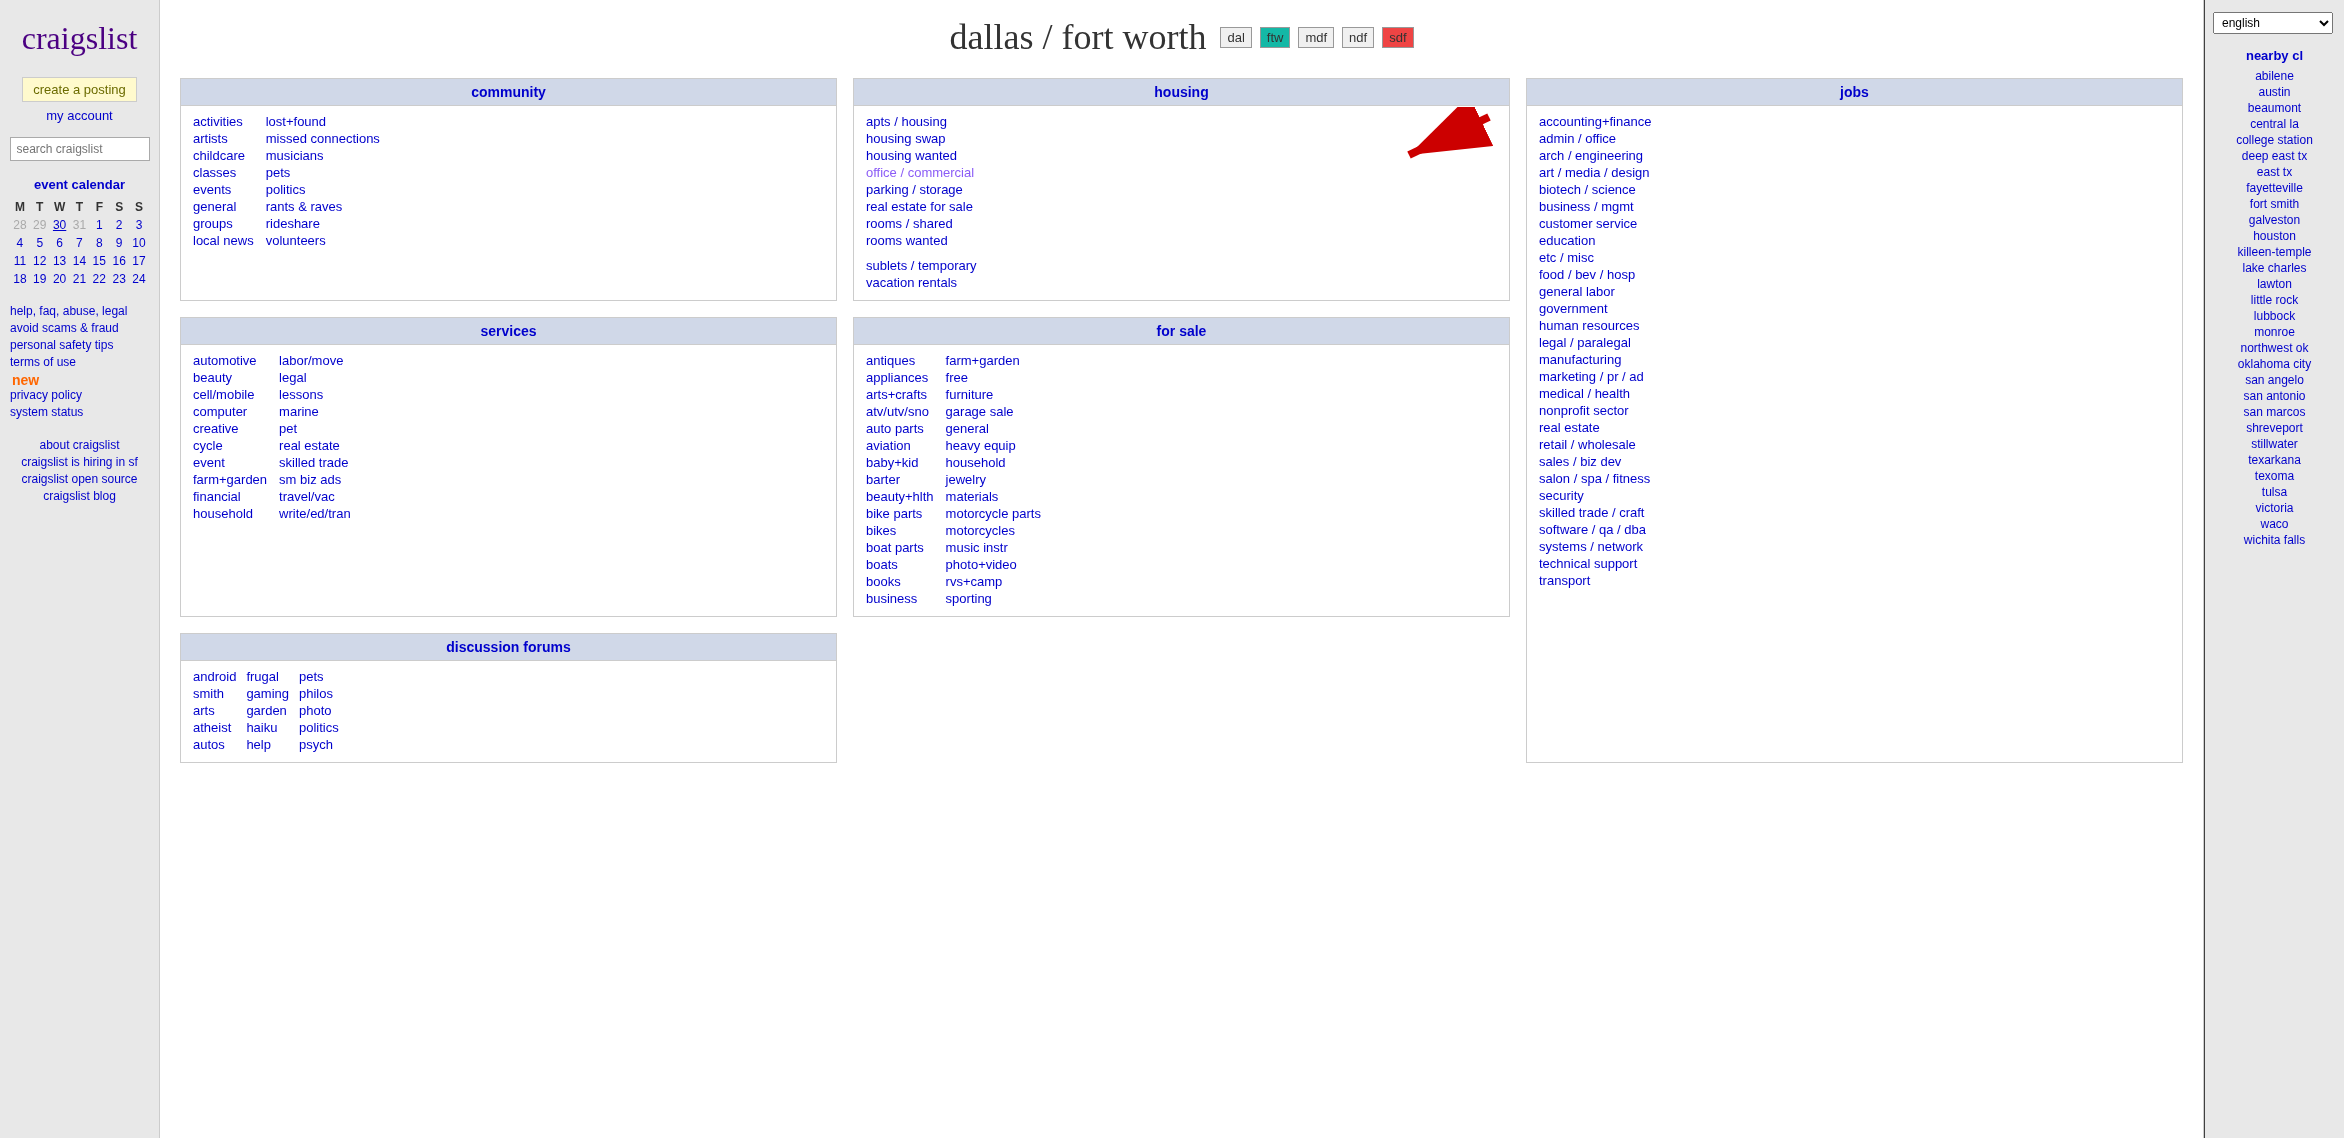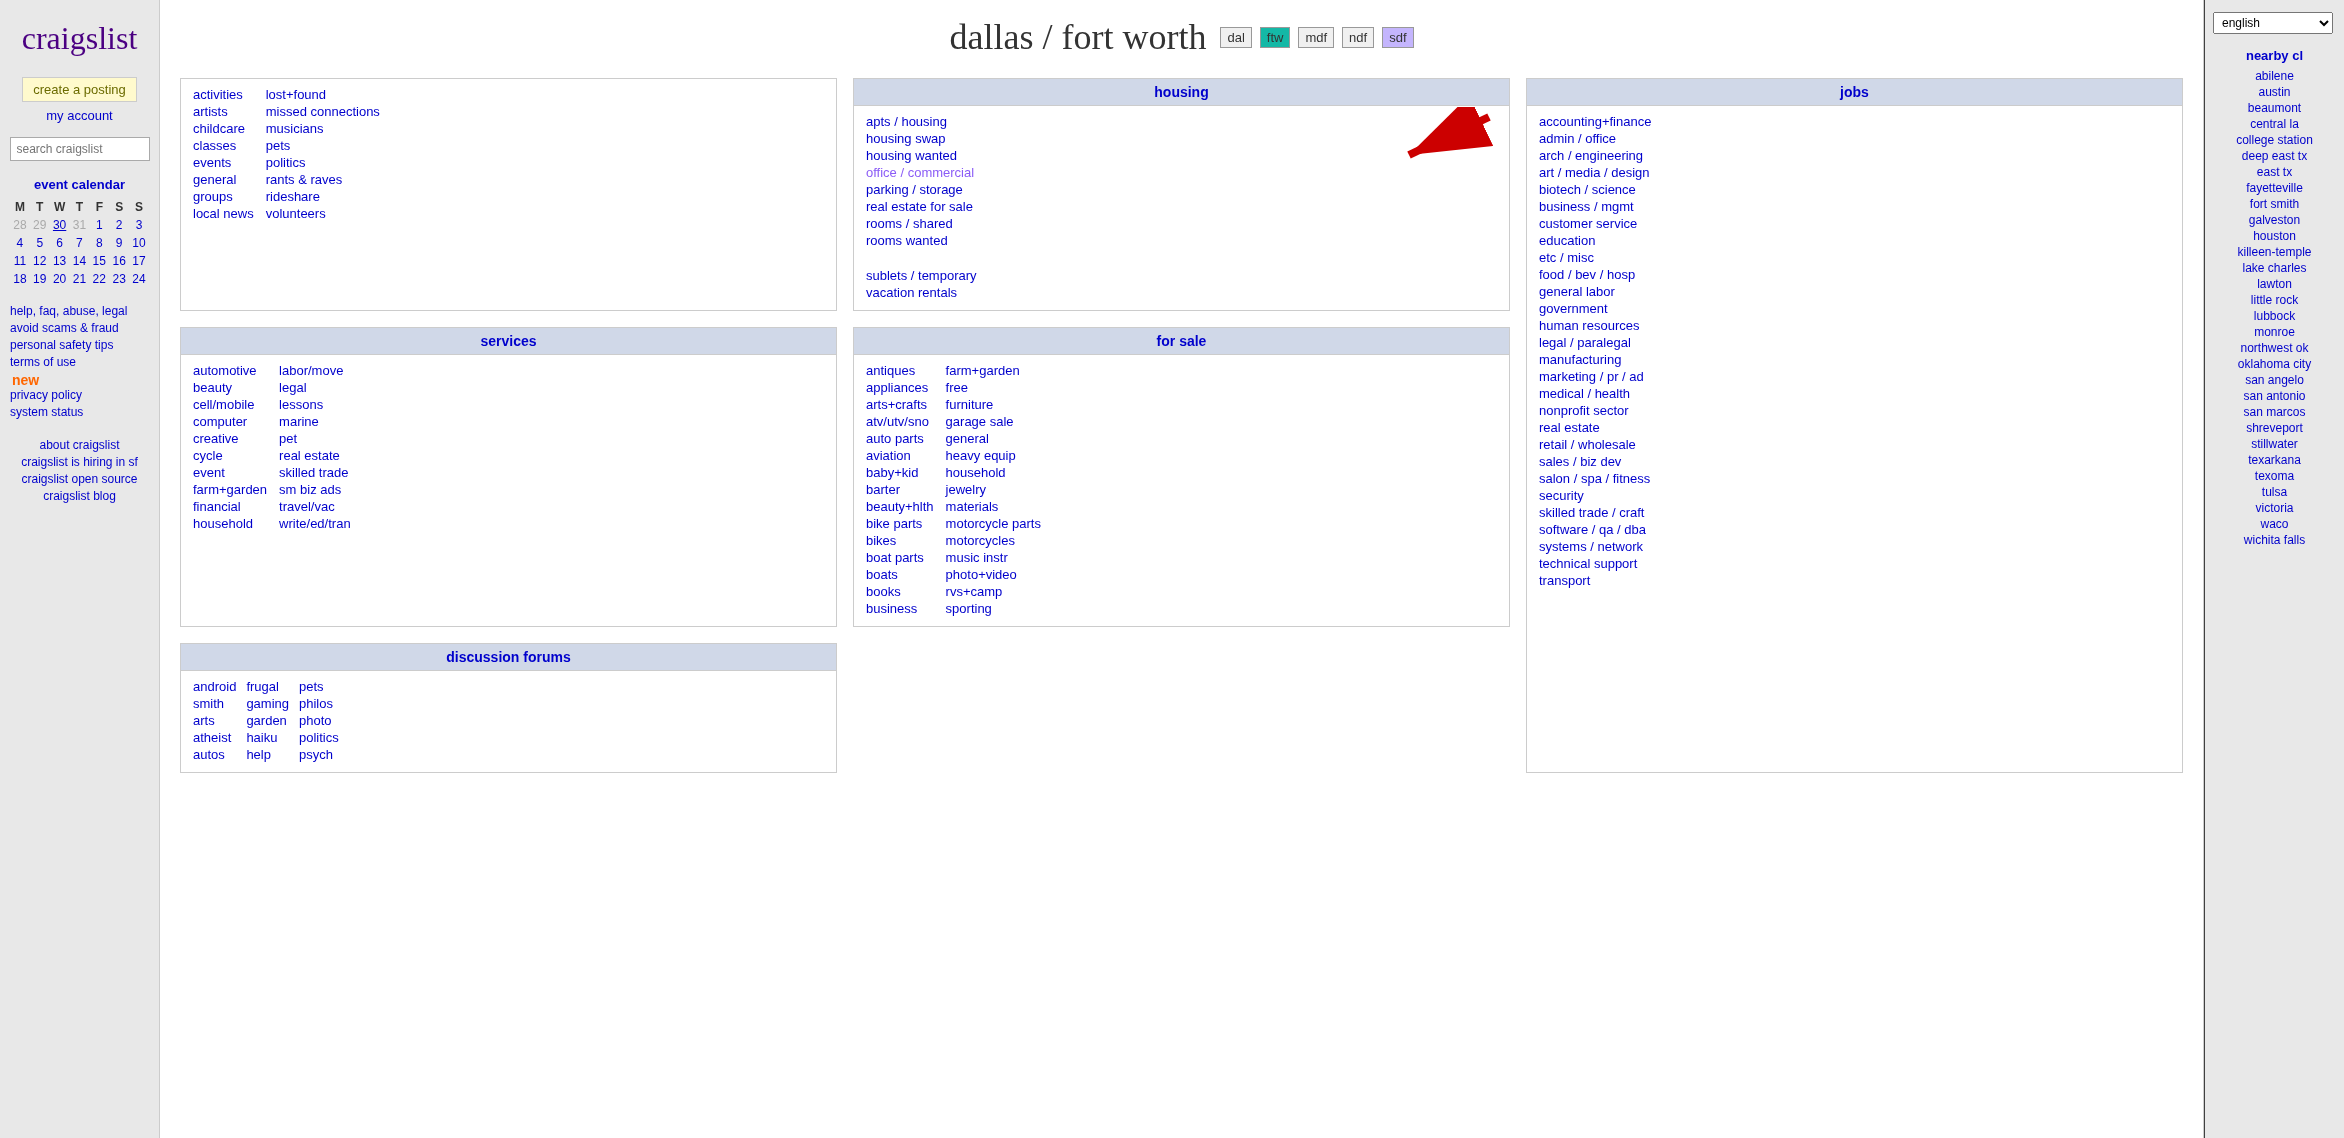--- a/index.html
+++ b/index.html
@@ -264,27 +264,28 @@
   </div>
 
   <div class="main-content">
     <div class="city-header">
       <span class="city-name">dallas / fort worth</span>
       <div class="city-links" id="city-links">
           <a style="color: rgb(51, 51, 51); font-size: 13px; border: 1px solid rgb(153, 153, 153); padding: 2px 6px; background: rgb(240, 240, 240);">dal</a>
           <a style="color: rgb(51, 51, 51); font-size: 13px; border: 1px solid rgb(153, 153, 153); padding: 2px 6px; background: #14b8a6;">ftw</a>
           <a style="color: rgb(51, 51, 51); font-size: 13px; border: 1px solid rgb(153, 153, 153); padding: 2px 6px; background: rgb(240, 240, 240);">mdf</a>
           <a style="color: rgb(51, 51, 51); font-size: 13px; border: 1px solid rgb(153, 153, 153); padding: 2px 6px; background: rgb(240, 240, 240);">ndf</a>
-          <a style="color: rgb(51, 51, 51); font-size: 13px; border: 1px solid rgb(153, 153, 153); padding: 2px 6px; background: #c4b5fd;">sdf</a>
+          <a style="color: rgb(51, 51, 51); font-size: 13px; border: 1px solid rgb(153, 153, 153); padding: 2px 6px; background: #ef4444;">sdf</a>
         </div>
     </div>
 
     <div class="sections-grid">
 
       <div class="section-box">
+        <div class="section-header">community</div>
         <div class="section-body">
           <div class="section-col" id="community-col1">
               <a>activities</a>
               <a>artists</a>
               <a>childcare</a>
               <a>classes</a>
               <a>events</a>
               <a>general</a>
               <a>groups</a>
               <a>local news</a>
@@ -306,21 +307,21 @@
         <div class="section-header">housing</div>
         <div class="section-body" style="flex-direction:column;">
           <div id="housing-links">
               <a style="display: block; color: rgb(0, 0, 204); font-size: 13px; margin-bottom: 2px;">apts / housing</a>
               <a style="display: block; color: rgb(0, 0, 204); font-size: 13px; margin-bottom: 2px;">housing swap</a>
               <a style="display: block; color: rgb(0, 0, 204); font-size: 13px; margin-bottom: 2px;">housing wanted</a>
               <a style="display: block; color: #8b5cf6; font-size: 13px; margin-bottom: 2px;">office / commercial</a>
               <a style="display: block; color: rgb(0, 0, 204); font-size: 13px; margin-bottom: 2px;">parking / storage</a>
               <a style="display: block; color: rgb(0, 0, 204); font-size: 13px; margin-bottom: 2px;">real estate for sale</a>
               <a style="display: block; color: rgb(0, 0, 204); font-size: 13px; margin-bottom: 2px;">rooms / shared</a>
-              <a style="display: block; color: rgb(0, 0, 204); font-size: 13px; margin-bottom: 20px;">rooms wanted</a>
+              <a style="display: block; color: rgb(0, 0, 204); font-size: 13px; margin-bottom: 10px;">rooms wanted</a>
               <a style="display: block; color: rgb(0, 0, 204); font-size: 13px; margin-bottom: 2px;">sublets / temporary</a>
               <a style="display: block; color: rgb(0, 0, 204); font-size: 13px; margin-bottom: 2px;">vacation rentals</a>
             </div>
         </div>
 
         <svg style="position:absolute;top:28px;right:10px;width:120px;height:60px;" viewBox="0 0 120 60">
           <defs>
             <marker id="arrowhead" markerWidth="10" markerHeight="7" refX="10" refY="3.5" orient="auto">
               <polygon points="0 0, 10 3.5, 0 7" fill="#cc0000"></polygon>
             </marker>

